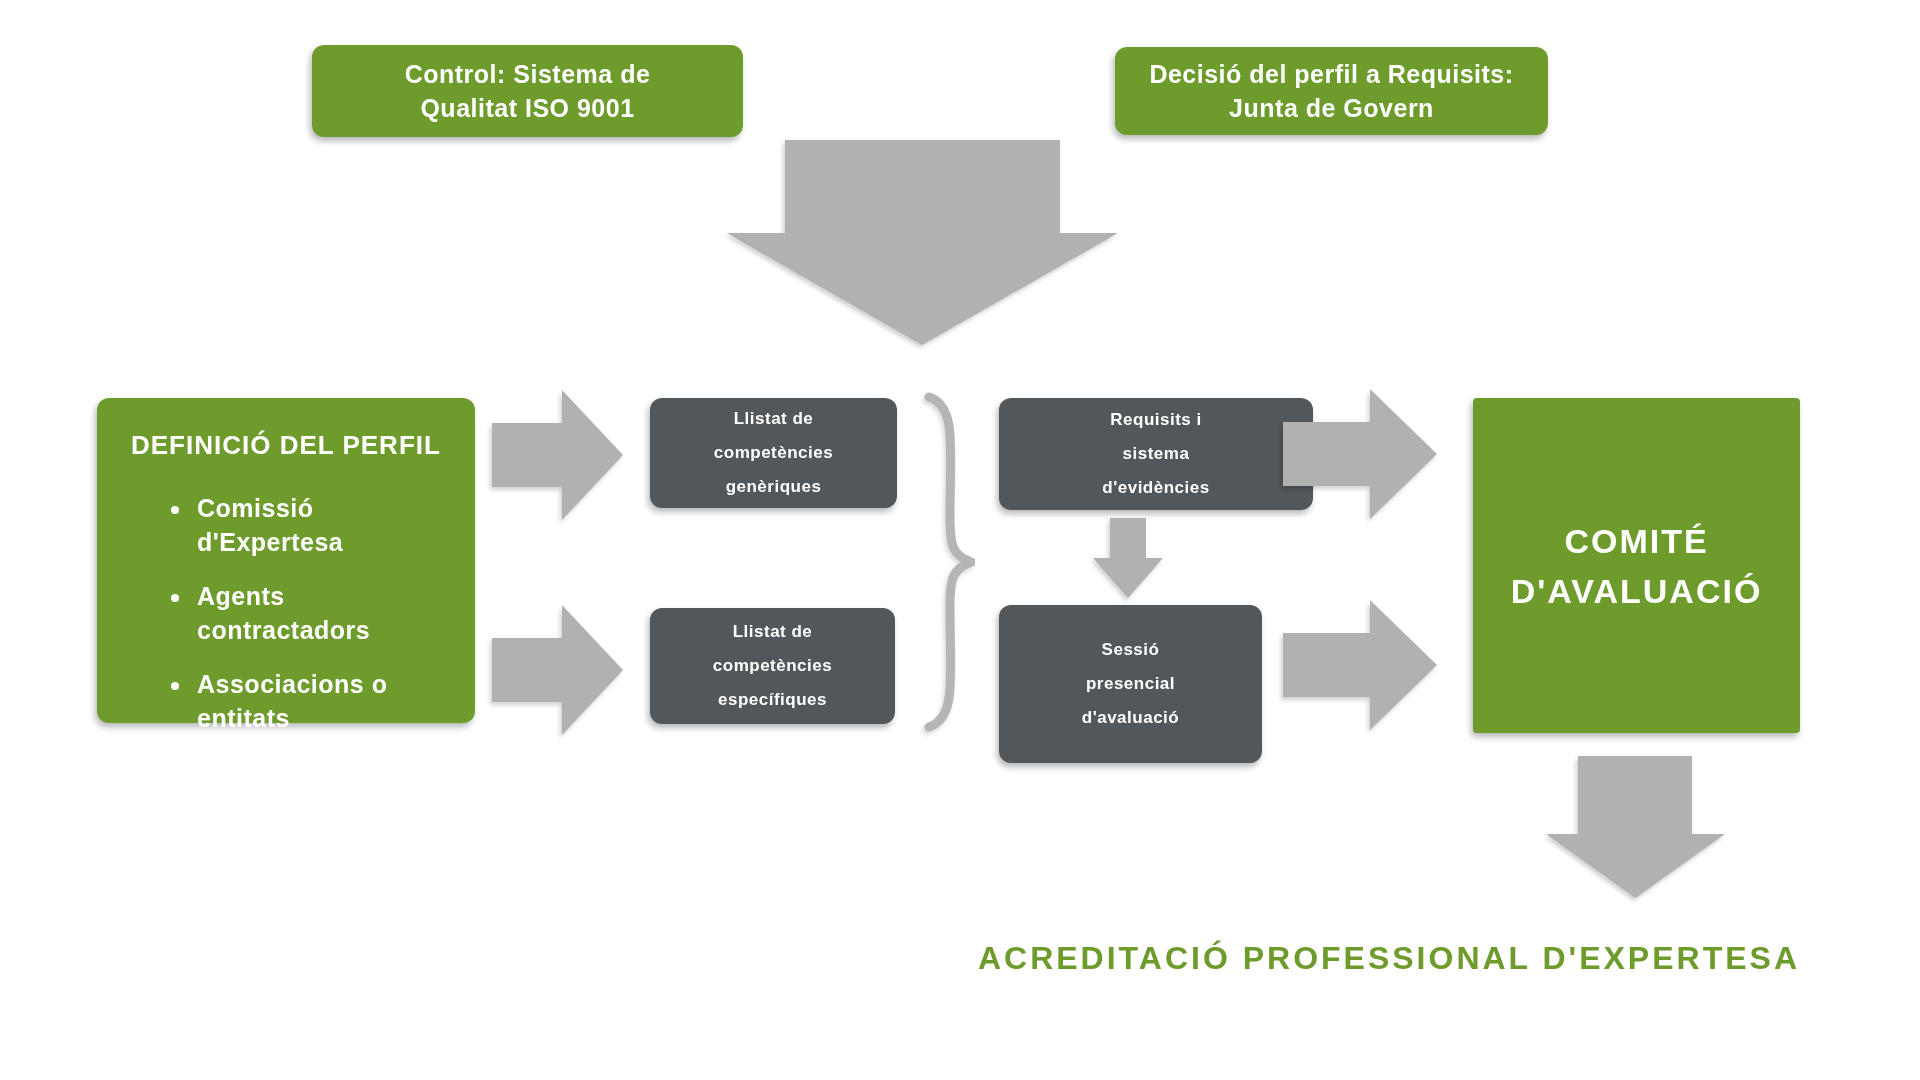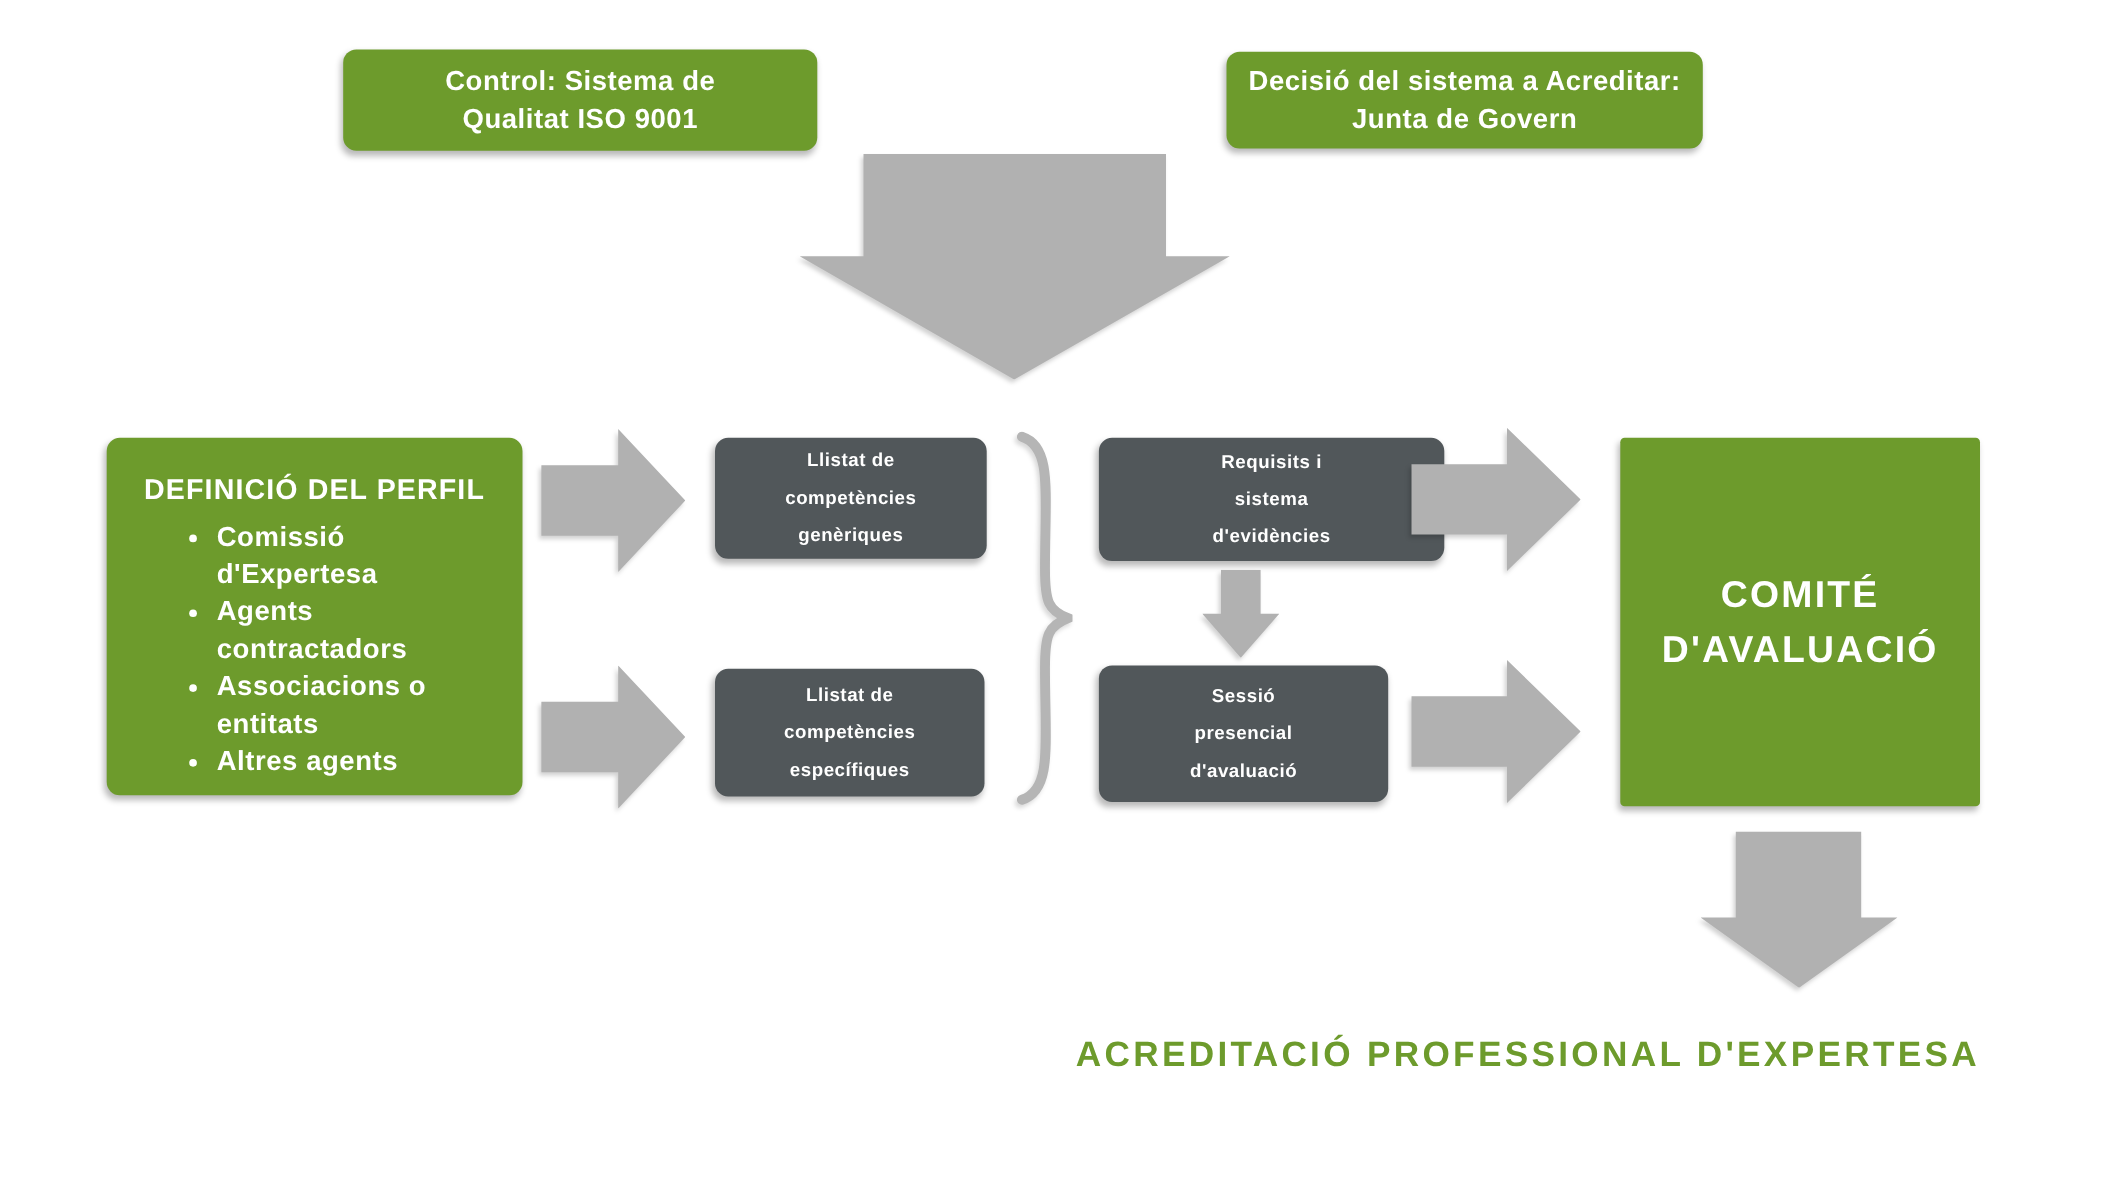--- a/index.html
+++ b/index.html
@@ -32,27 +32,27 @@
   .box-control  { left: 312px; top: 45px;  width: 431px; height: 92px; }
   .box-decision { left: 1115px; top: 47px; width: 433px; height: 88px; }
 
   .panel {
     left: 97px; top: 398px; width: 378px; height: 325px;
     align-items: flex-start; justify-content: flex-start;
     text-align: left; padding: 32px 24px 20px 34px;
   }
   .panel-title { font-size: 26px; letter-spacing: 1px; }
   .panel ul { margin: 10px 0 0 0; padding-left: 62px; }
-  .panel li { font-size: 25px; line-height: 34px; padding-left: 4px; }
+  .panel li { font-size: 25px; line-height: 34px; padding-left: 4px; margin-top: 20px; }
 
   .mid-box { font-size: 17px; line-height: 34px; }
   .box-generic  { left: 650px; top: 398px; width: 247px; height: 110px; }
   .box-specific { left: 650px; top: 608px; width: 245px; height: 116px; }
   .box-requirements { left: 999px; top: 398px; width: 314px; height: 112px; }
-  .box-session      { left: 999px; top: 605px; width: 263px; height: 124px; }
+  .box-session      { left: 999px; top: 605px; width: 263px; height: 158px; }
 
   .box-committee {
     left: 1473px; top: 398px; width: 327px; height: 335px;
     font-size: 34px; line-height: 50px; letter-spacing: 2px; border-radius: 4px;
   }
 
   .arrow { position: absolute; }
   .arrow svg { display: block; filter: drop-shadow(-2px 3px 2px rgba(0,0,0,0.18)); }
   .arrow-big    { left: 727px;  top: 140px; }
   .arrow-left1  { left: 492px;  top: 390px; }
@@ -80,21 +80,21 @@
 <body>
 
 <div class="stage">
 
   <div class="box green top-box box-control">
     <span class="line">Control: Sistema de</span>
     <span class="line">Qualitat ISO 9001</span>
   </div>
 
   <div class="box green top-box box-decision">
-    <span class="line">Decisió del sistema a Acreditar:</span>
+    <span class="line">Decisió del perfil a Requisits:</span>
     <span class="line">Junta de Govern</span>
   </div>
 
   <div class="arrow arrow-big">
     <svg width="391" height="205" viewBox="0 0 391 205">
       <polygon points="58,0 333,0 333,93 391,93 195,205 0,93 58,93" fill="#B1B1B1"></polygon>
     </svg>
   </div>
 
   <div class="box green panel">

